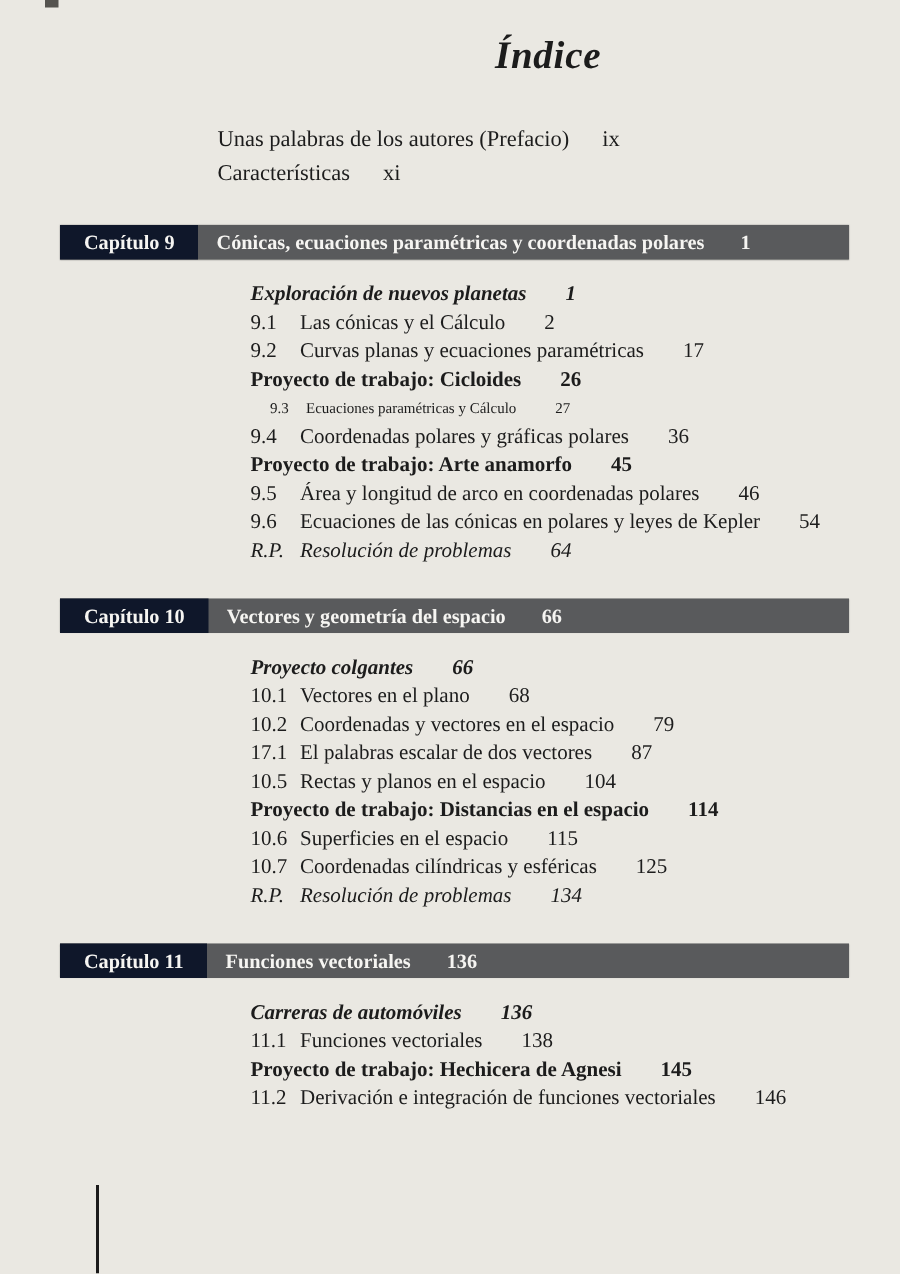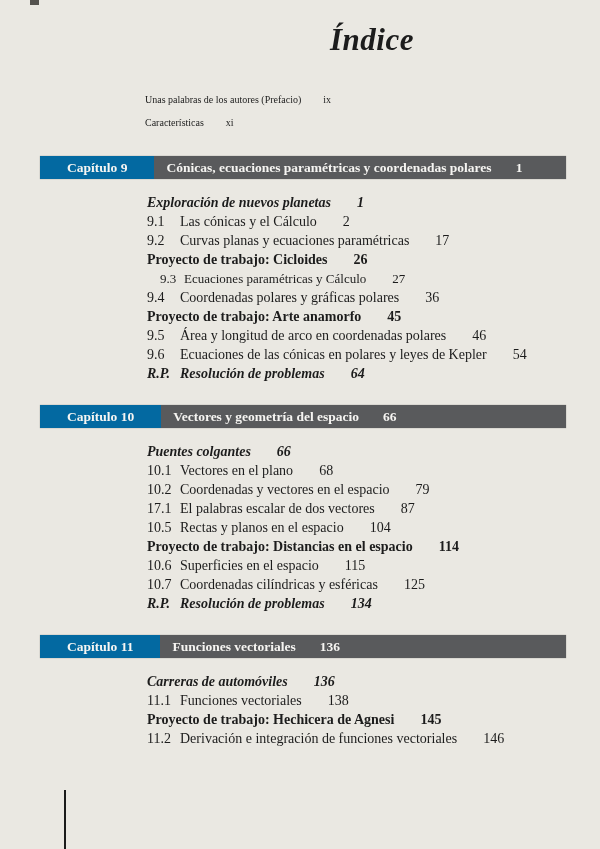--- a/index.html
+++ b/index.html
@@ -5,74 +5,75 @@
   html,body { margin:0; padding:0; }
   body {
     width:600px; height:849px;
     background:#eae8e2;
     font-family:"Liberation Serif", serif;
     color:#1c1c1c;
     position:relative;
     overflow:hidden;
   }
   .page-title {
-    font-size:31px;
+    font-size:26px;
     font-weight:bold;
     font-style:italic;
     margin:22px 0 0 330px;
     letter-spacing:0.5px;
   }
   .front-matter {
     margin:30px 0 0 145px;
-    font-size:10px;
+    font-size:15px;
     line-height:23px;
   }
   .fm-line .epage { margin-left:22px; }
 
   .chapter { margin-top:22px; }
   .banner {
     margin-left:40px;
     width:526px;
     height:23px;
     background:#595a5c;
     display:flex;
     align-items:center;
     color:#f6f5f2;
     font-weight:bold;
     font-size:13.5px;
     box-shadow:0 0 1px rgba(0,0,0,.4);
   }
   .banner .chap-label {
-    background:#0369a1;
+    background:#0f172a;
     height:100%;
     display:flex;
     align-items:center;
     justify-content:center;
-    padding:0 27px;
+    padding:0 16px;
     min-width:66px;
     box-sizing:border-box;
     white-space:nowrap;
   }
   .banner .btitle { margin-left:12px; white-space:nowrap; }
   .banner .bpage  { margin-left:24px; }
 
   .entries {
     margin-top:14px;
     font-size:14px;
     line-height:19px;
+    margin-left:20px;
   }
   .entry { margin-left:147px; white-space:nowrap; }
   .epage { margin-left:26px; }
   .eno   { display:inline-block; min-width:33px; }
 
   .e-intro   { font-weight:bold; font-style:italic; }
   .e-project { font-weight:bold; }
   .e-review  { font-weight:bold; margin-left:175px; }
-  .e-rp      { font-weight:bold; font-style:italic; }
-  .e-small   { font-size:13px; margin-left:160px; }
+  .e-rp      { font-weight:normal; font-style:italic; }
+  .e-small   { font-size:10px; margin-left:160px; }
   .e-small .eno { min-width:24px; }
 
   .scan-line-bottom {
     position:absolute; left:64px; top:790px;
     width:2px; height:59px; background:#1b1b1b;
   }
   .scan-mark-top {
     position:absolute; left:30px; top:0;
     width:9px; height:5px; background:#55534f;
   }
@@ -111,21 +112,21 @@
   </div>
 </div>
 
 <div class="chapter">
   <div class="banner">
     <span class="chap-label">Capítulo 10</span>
     <span class="btitle">Vectores y geometría del espacio</span>
     <span class="bpage">66</span>
   </div>
   <div class="entries">
-    <div class="entry e-intro"><span>Puentes colgantes</span><span class="epage">66</span></div>
+    <div class="entry e-intro"><span>Proyecto colgantes</span><span class="epage">66</span></div>
     <div class="entry"><span class="eno">10.1</span><span>Vectores en el plano</span><span class="epage">68</span></div>
     <div class="entry"><span class="eno">10.2</span><span>Coordenadas y vectores en el espacio</span><span class="epage">79</span></div>
     <div class="entry"><span class="eno">17.1</span><span>El palabras escalar de dos vectores</span><span class="epage">87</span></div>
     <div class="entry"><span class="eno">10.5</span><span>Rectas y planos en el espacio</span><span class="epage">104</span></div>
     <div class="entry e-project"><span>Proyecto de trabajo: Distancias en el espacio</span><span class="epage">114</span></div>
     <div class="entry"><span class="eno">10.6</span><span>Superficies en el espacio</span><span class="epage">115</span></div>
     <div class="entry"><span class="eno">10.7</span><span>Coordenadas cilíndricas y esféricas</span><span class="epage">125</span></div>
     <div class="entry e-rp"><span class="eno">R.P.</span><span>Resolución de problemas</span><span class="epage">134</span></div>
   </div>
 </div>

